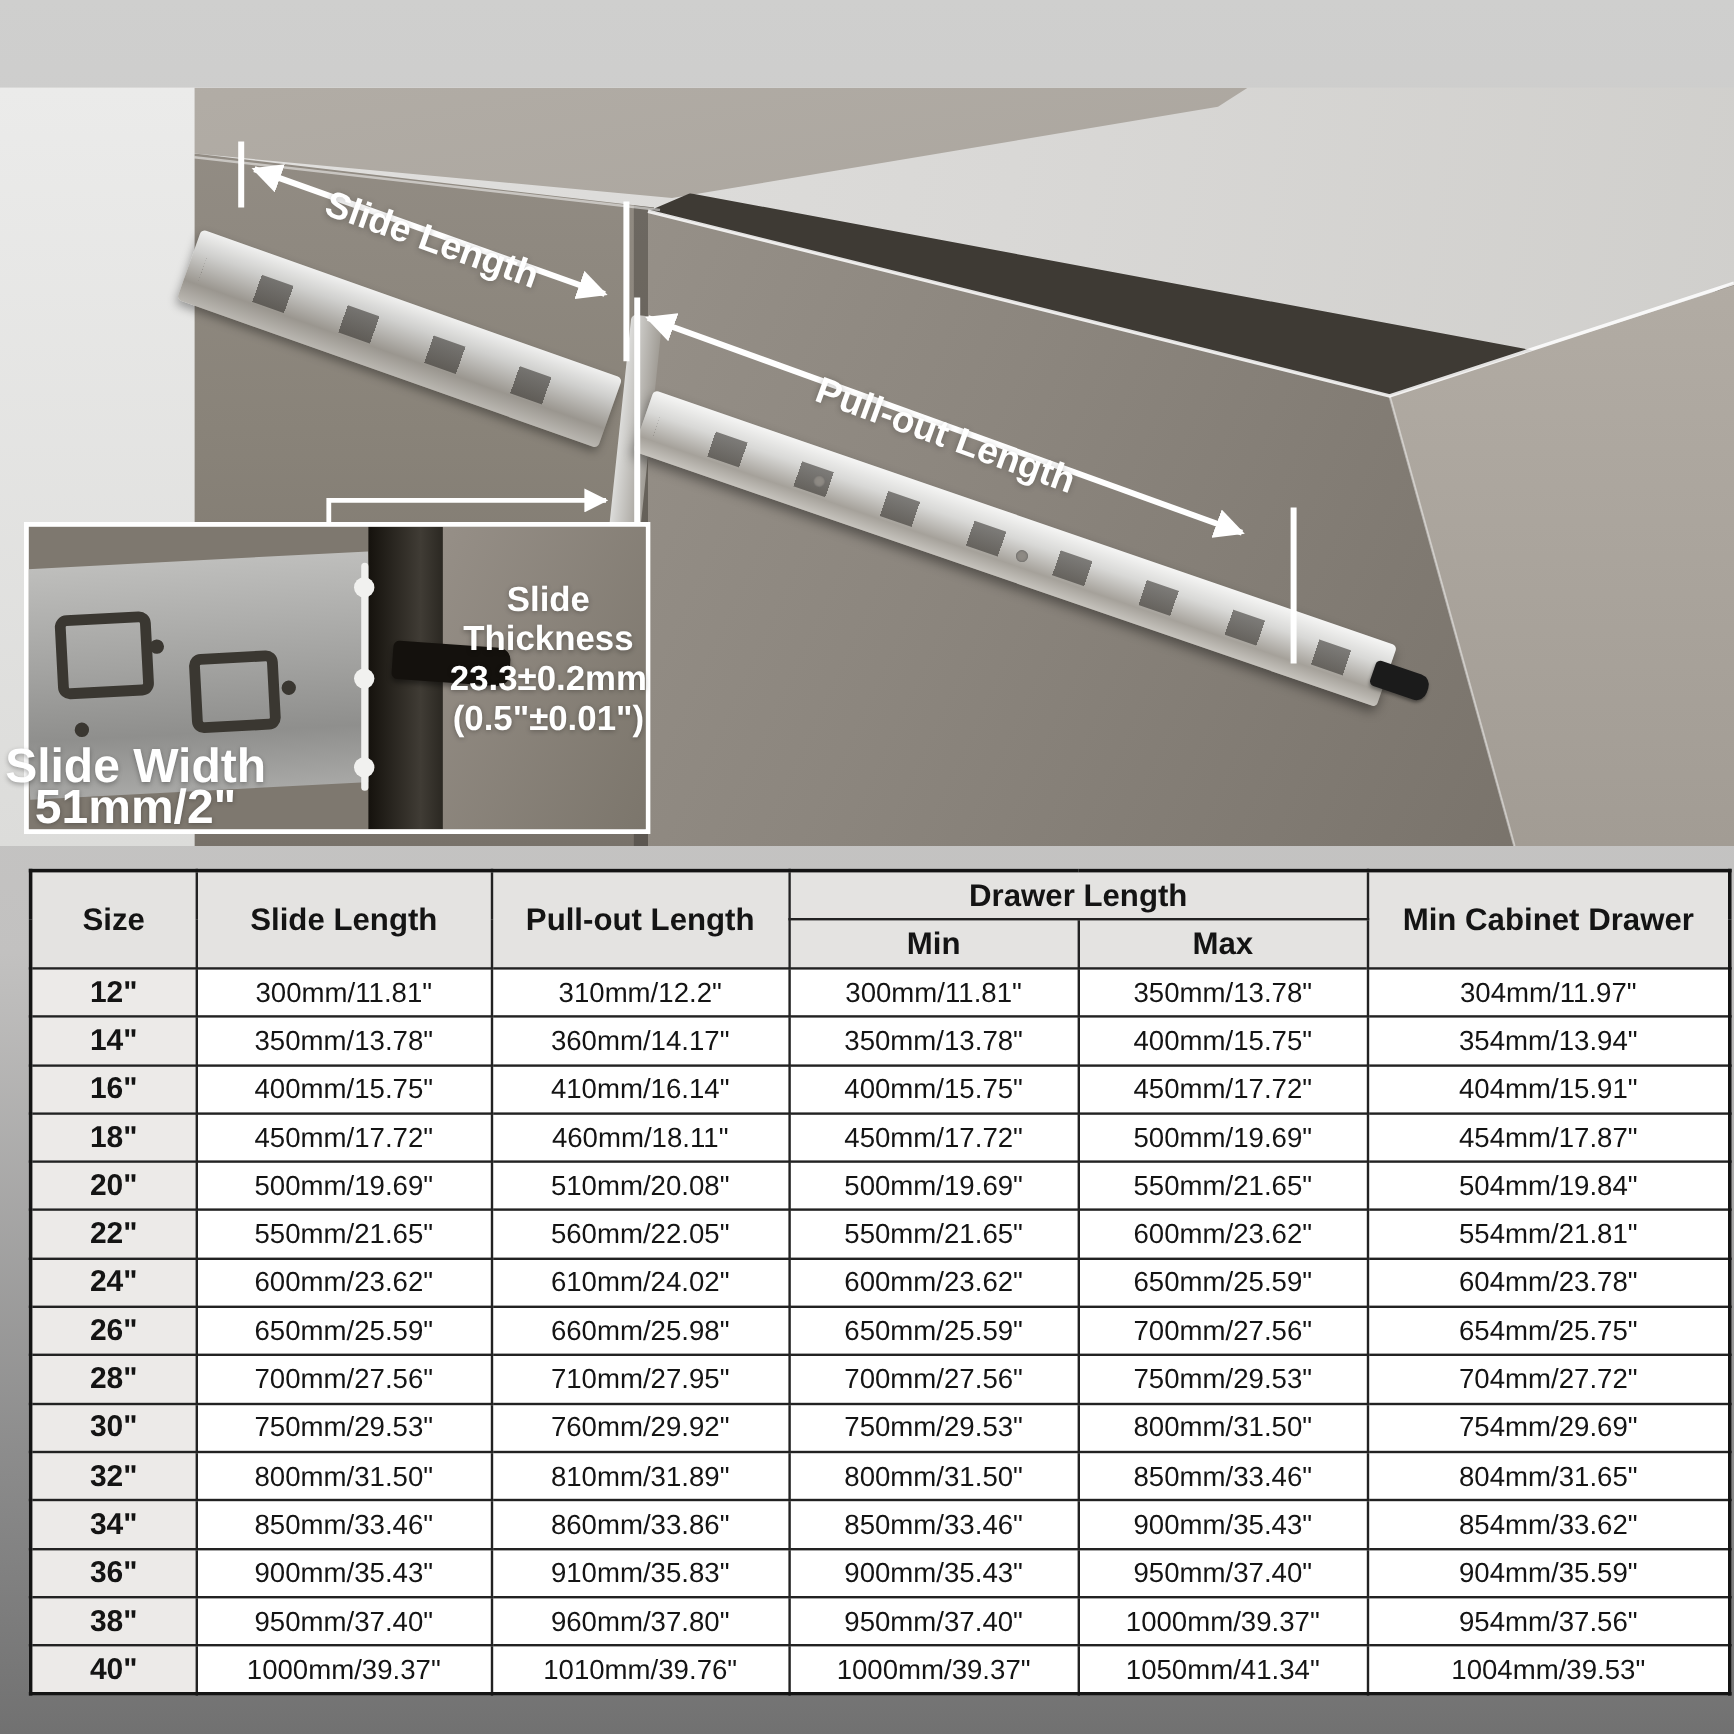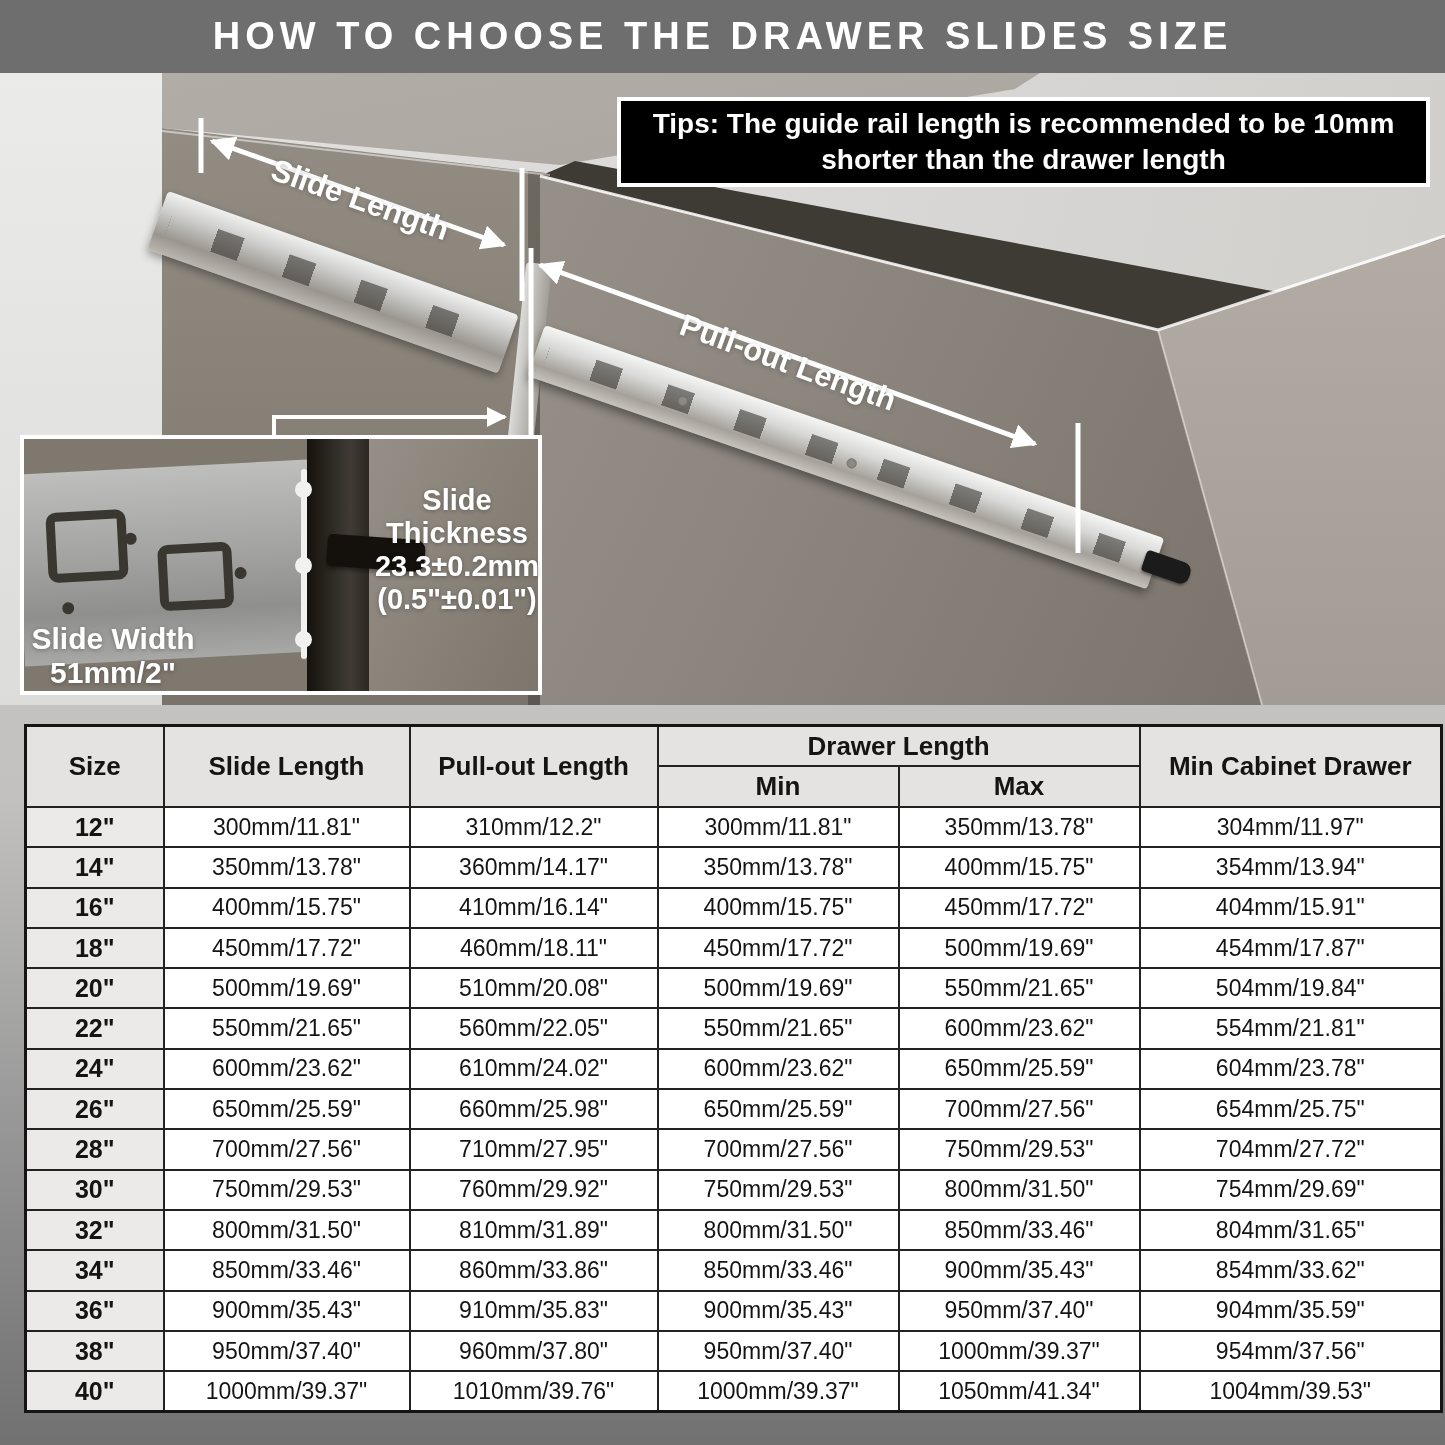--- a/index.html
+++ b/index.html
@@ -44,41 +44,38 @@
   .inset{position:absolute;left:20px;top:362px;width:522px;height:260px;border:4px solid #fff;box-sizing:border-box;background:#7e786f;overflow:hidden;}
   .inset-rail{position:absolute;left:-4px;top:28px;width:292px;height:192px;transform:rotate(-3deg);background:linear-gradient(180deg,#bebebc 0%,#a3a3a1 45%,#8f8f8d 75%,#a8a8a6 100%);}
   .hole{position:absolute;border:9px solid #3a3731;border-radius:10px;background:transparent;}
   .dot{position:absolute;width:12px;height:12px;border-radius:50%;background:#3a3731;}
   .inset-wall{position:absolute;left:283px;top:0;width:62px;height:252px;background:linear-gradient(90deg,#15120d,#403c35 70%,#2b2822);}
   .inset-clip{position:absolute;left:277px;top:30px;width:6px;height:190px;background:#f1f1ef;border-radius:3px;}
   .bump{position:absolute;left:271px;width:17px;height:17px;border-radius:50%;background:#f1f1ef;}
   .inset-lever{position:absolute;left:303px;top:98px;width:98px;height:32px;background:#14110d;border-radius:5px 10px 10px 5px;transform:rotate(4deg);box-shadow:0 3px 4px rgba(0,0,0,.4);}
   .inset-panel{position:absolute;left:345px;top:0;width:177px;height:252px;background:linear-gradient(115deg,#968f87,#7b756b);}
   .inset-label{position:absolute;color:#fff;font-weight:bold;text-align:center;text-shadow:0 1px 4px rgba(0,0,0,.3);}
-  .lbl-width{left:113px;top:583px;font-size:30px;line-height:34px;transform:translate(-50%,-50%);}
+  .lbl-width{left:113px;top:583px;font-size:40px;line-height:34px;transform:translate(-50%,-50%);}
   .lbl-thickness{left:457px;top:477px;font-size:29px;line-height:33px;transform:translate(-50%,-50%);}
   .inset-label span{display:block;text-align:center;}
 
   
   table.spec{position:absolute;left:24px;top:724px;width:1416px;border-collapse:collapse;table-layout:fixed;background:#fff;border:3px solid #141414;}
   table.spec th,table.spec td{border:2px solid #222;padding:0;text-align:center;vertical-align:middle;color:#141414;overflow:hidden;white-space:nowrap;}
   table.spec thead th{background:#e4e3e1;font-size:26px;font-weight:bold;}
   table.spec thead tr.h1 th{height:38px;}
   table.spec thead tr.h2 th{height:39px;}
   table.spec td{height:38.3px;font-size:23px;font-weight:normal;background:#fff;}
   table.spec td.size{background:#eceae8;font-weight:bold;font-size:25px;}
 </style>
 </head>
 <body>
 
 <div class="page">
 
-  <div class="titlebar">
-    <span>HOW TO CHOOSE THE DRAWER SLIDES SIZE</span>
-  </div>
 
   <div class="photo">
     <div class="wall"></div>
     <div class="layer counter"></div>
     <div class="layer cabinet-face"></div>
     <div class="layer cabinet-edge"></div>
     <div class="layer drawer-interior"></div>
     <div class="layer drawer-inner-right"></div>
     <div class="layer drawer-front"></div>
     <div class="layer drawer-right"></div>
@@ -121,24 +118,20 @@
 
       <line x1="286" y1="563" x2="286" y2="618" stroke="#fff" stroke-width="2.5"></line>
       <line x1="327" y1="556" x2="327" y2="612" stroke="#fff" stroke-width="2.5"></line>
       <line x1="291" y1="588" x2="322" y2="588" stroke="#fff" stroke-width="3" marker-start="url(#ah)" marker-end="url(#ah)"></line>
       <line x1="398" y1="540" x2="346" y2="588" stroke="#fff" stroke-width="2.5"></line>
     </svg>
 
     <div class="pholabel lbl-slide-length">Slide Length</div>
     <div class="pholabel lbl-pull-out">Pull-out Length</div>
 
-    <div class="tips">
-      <span>Tips: The guide rail length is recommended to be 10mm</span>
-      <span>shorter than the drawer length</span>
-    </div>
 
     <div class="inset">
       <div class="inset-panel"></div>
       <div class="inset-rail">
         <div class="hole" style="left:28px;top:40px;width:62px;height:52px;"></div>
         <div class="hole" style="left:138px;top:78px;width:56px;height:48px;"></div>
         <div class="dot" style="left:106px;top:64px;"></div>
         <div class="dot" style="left:214px;top:104px;"></div>
         <div class="dot" style="left:40px;top:130px;"></div>
       </div>

